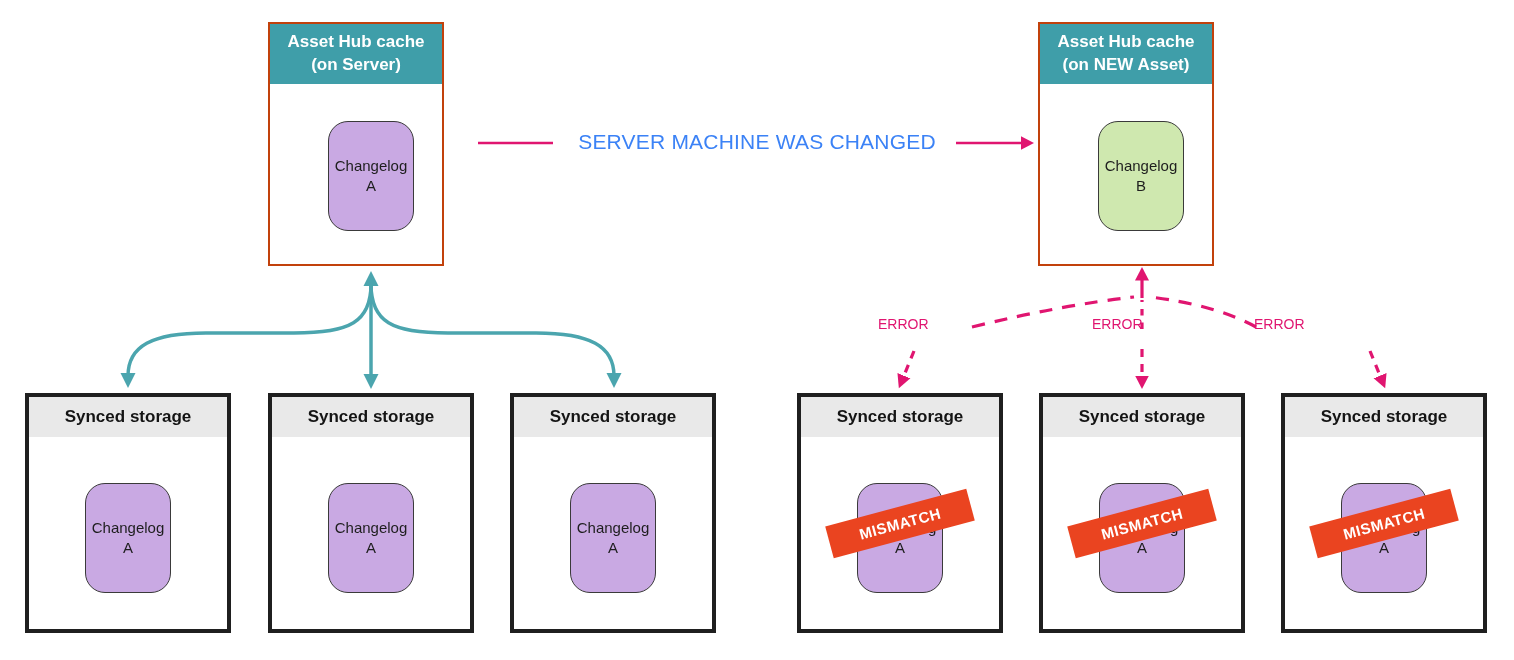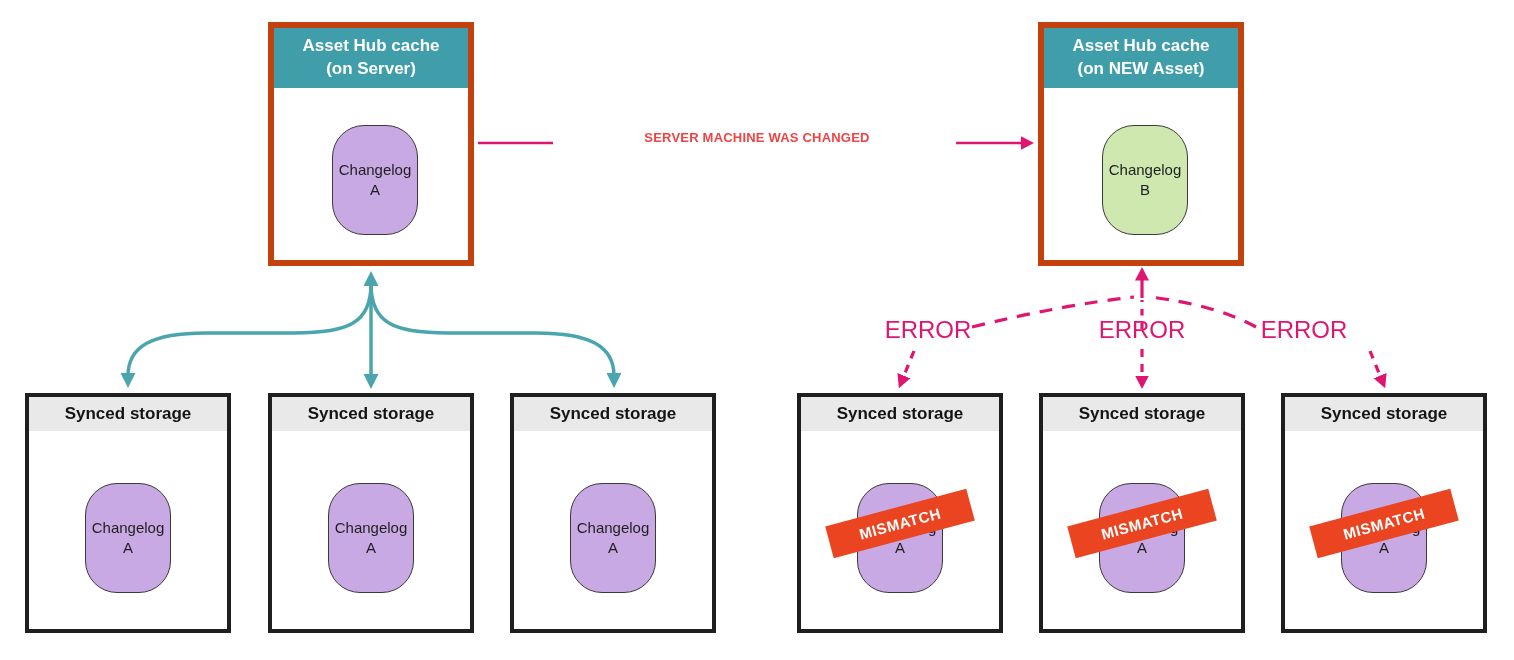--- a/index.html
+++ b/index.html
@@ -2,68 +2,68 @@
 <html><head>
 <meta charset="utf-8">
 <style>
   html,body{margin:0;padding:0;}
   body{
     width:1514px;height:660px;position:relative;background:#ffffff;
     font-family:"Liberation Sans","DejaVu Sans",sans-serif;overflow:hidden;
   }
   
   .hub{
-    position:absolute;width:206px;height:244px;background:#ffffff;
-    border:6px solid #c2410c;box-sizing:border-box;z-index:2;
+    position:absolute;width:176px;height:244px;background:#ffffff;
+    border:2px solid #c2410c;box-sizing:border-box;z-index:2;
   }
   .hub-left{left:268px;top:22px;}
   .hub-right{left:1038px;top:22px;}
   .hub-hdr{
     height:60px;background:#3F9EA9;color:#ffffff;font-weight:bold;font-size:17px;
     display:flex;flex-direction:column;align-items:center;justify-content:center;
     line-height:1.35;text-align:center;
   }
   .hub-hdr .u{}
   
   .chip{
-    position:absolute;width:86px;height:110px;border-radius:32px;
+    position:absolute;width:86px;height:110px;border-radius:20px;
     border:1.4px solid #3a3a3a;box-sizing:border-box;
     display:flex;flex-direction:column;align-items:center;justify-content:center;
     font-size:15px;color:#1e1e1e;line-height:1.35;text-align:center;z-index:3;
   }
   .chip.purple{background:#C9A9E3;}
   .chip.green{background:#CFE8AF;}
   .hub .chip{left:58px;top:97px;}
   .storage .chip{left:56px;top:86px;}
   
   .storage{
     position:absolute;top:393px;width:206px;height:240px;background:#ffffff;
     border:4px solid #1f1f1f;box-sizing:border-box;z-index:2;
   }
   .s1{left:25px;} .s2{left:268px;} .s3{left:510px;}
   .s4{left:797px;} .s5{left:1039px;} .s6{left:1281px;}
   .storage-hdr{
-    height:34px;background:#E9E9E9;color:#141414;font-weight:bold;font-size:17px;
+    height:40px;background:#E9E9E9;color:#141414;font-weight:bold;font-size:17px;
     display:flex;align-items:center;justify-content:center;
   }
   
   .mismatch{
     position:absolute;left:26px;top:110px;width:146px;height:33px;
     background:#EA4420;color:#ffffff;font-weight:bold;font-size:15px;
     letter-spacing:0.5px;display:flex;align-items:center;justify-content:center;
     transform:rotate(-15deg);z-index:5;
   }
   
   .server-banner{
     position:absolute;left:517px;top:130px;width:480px;text-align:center;
-    color:#ef4444;font-weight:bold;font-size:13px;letter-spacing:0.2px;z-index:2;
+    color:#3b82f6;font-weight:normal;font-size:21px;letter-spacing:0.2px;z-index:2;
   }
   .error-label{
-    position:absolute;top:316px;width:100px;text-align:center;
-    color:#E01570;font-size:24px;z-index:2;
+    position:absolute;top:316px;width:100px;
+    color:#E01570;font-size:14px;z-index:2;
   }
   .err1{left:878px;} .err2{left:1092px;} .err3{left:1254px;}
   
   .overlay{position:absolute;left:0;top:0;z-index:4;pointer-events:none;}
 </style>
 </head>
 <body>
 
 <svg class="overlay" width="1514" height="660" viewBox="0 0 1514 660">
   <defs>

